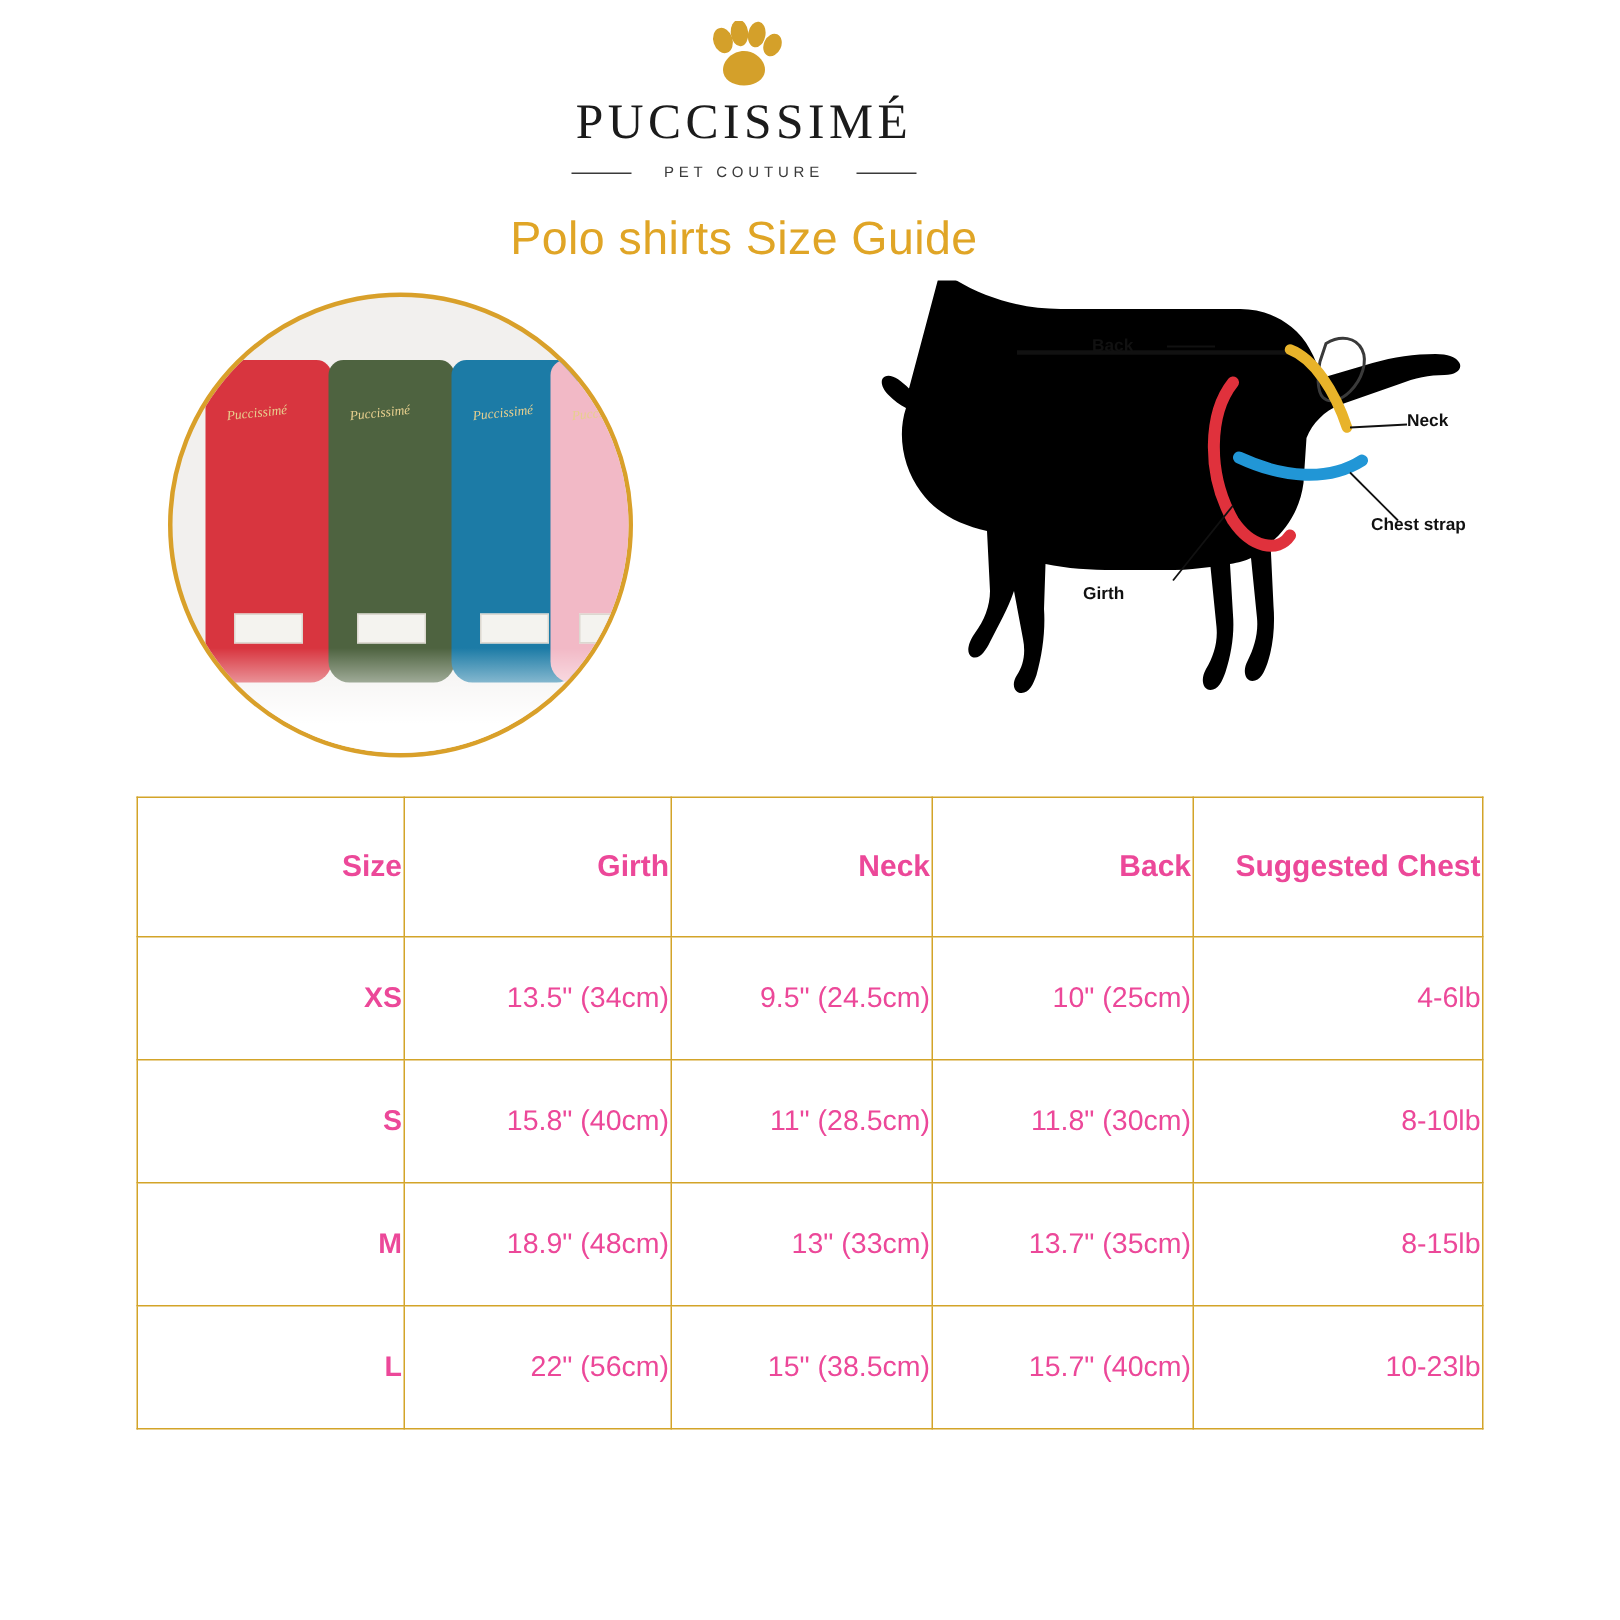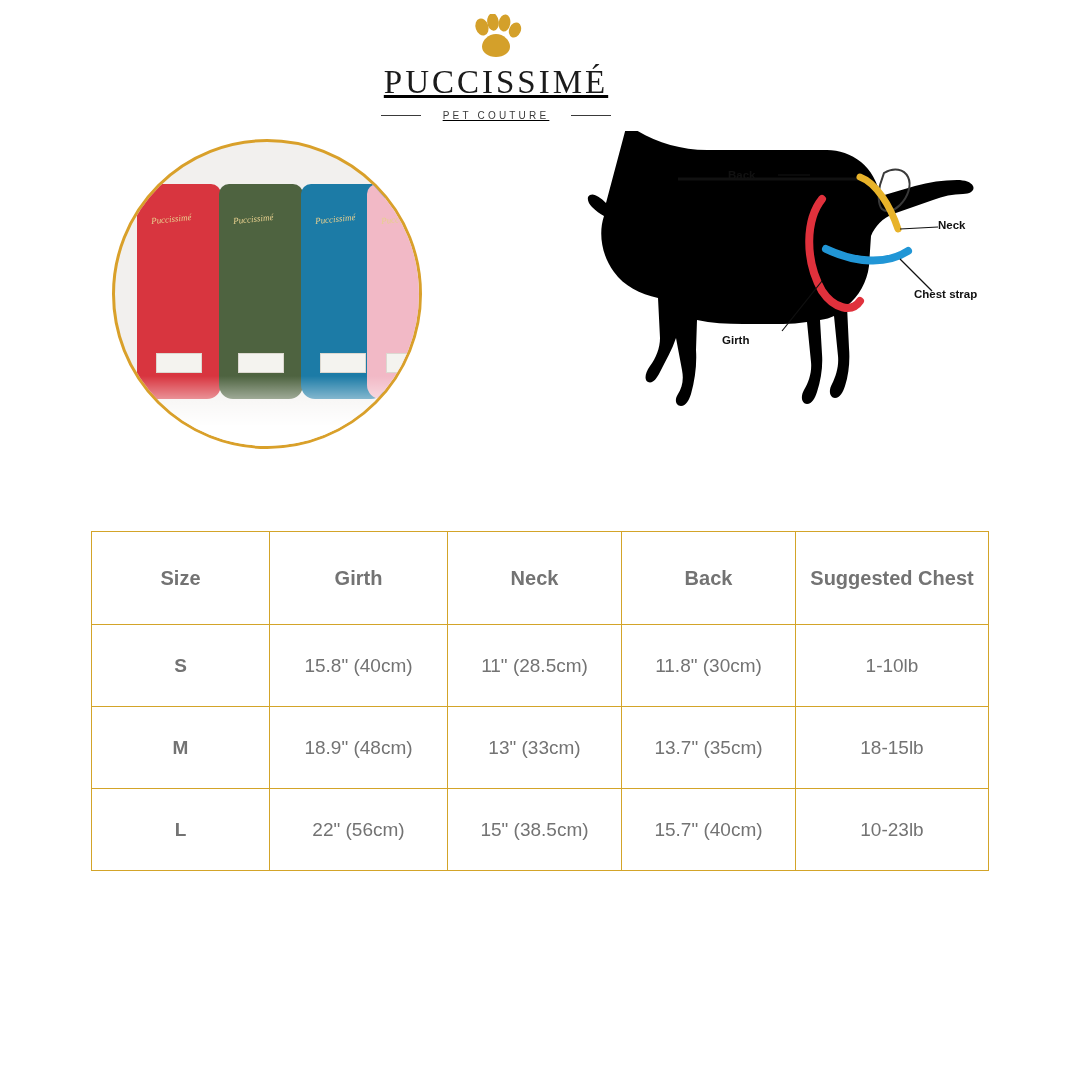--- a/index.html
+++ b/index.html
@@ -10,21 +10,20 @@
     height: 1080px;
     background: #ffffff;
     font-family: "DejaVu Sans", sans-serif;
   }
   .page {
     position: relative;
     width: 992px;
     height: 1080px;
     background: #ffffff;
     overflow: hidden;
-    text-decoration: underline;
   }
 
   
   .brand {
     width: 100%;
     padding-top: 14px;
     text-align: center;
   }
   .paw {
     display: block;
@@ -180,23 +179,23 @@
     width: 897px;
   }
   table.size-table {
     border-collapse: collapse;
     width: 100%;
     table-layout: fixed;
   }
   table.size-table th,
   table.size-table td {
     border: 1.5px solid #d3a429;
-    text-align: center;
+    text-align: right;
     font-family: "Liberation Sans", sans-serif;
-    color: #737373;
+    color: #ec4899;
   }
   table.size-table th {
     height: 93px;
     font-size: 20px;
     font-weight: bold;
     line-height: 1.3;
   }
   table.size-table td {
     height: 82px;
     font-size: 19px;
@@ -226,20 +225,21 @@
       <path d="M27 20c7.5 0 14 6.2 14 12.5S34.8 43 27 43 13 38.8 13 32.5 19.5 20 27 20z" fill="#d4a02a"></path>
     </svg>
     <div class="brand-name">PUCCISSIMÉ</div>
     <div class="brand-sub-wrap">
       <span class="brand-rule"></span>
       <span class="brand-sub">PET COUTURE</span>
       <span class="brand-rule"></span>
     </div>
   </div>
 
+  <div class="guide-title">Polo shirts Size Guide</div>
 
   <div class="hero">
 
     <div class="photo-circle">
       <div class="shirts">
         <div class="shirt red">
           <div class="collar"></div>
           <div class="placket"></div>
           <div class="logo">Puccissimé</div>
           <div class="label"></div>
@@ -322,32 +322,39 @@
         <tr>
           <th>Size</th>
           <th>Girth</th>
           <th>Neck</th>
           <th>Back</th>
           <th>Suggested Chest</th>
         </tr>
       </thead>
       <tbody>
         <tr>
+          <td class="size-cell">XS</td>
+          <td>13.5" (34cm)</td>
+          <td>9.5" (24.5cm)</td>
+          <td>10" (25cm)</td>
+          <td>4-6lb</td>
+        </tr>
+        <tr>
           <td class="size-cell">S</td>
           <td>15.8" (40cm)</td>
           <td>11" (28.5cm)</td>
           <td>11.8" (30cm)</td>
-          <td>1-10lb</td>
+          <td>8-10lb</td>
         </tr>
         <tr>
           <td class="size-cell">M</td>
           <td>18.9" (48cm)</td>
           <td>13" (33cm)</td>
           <td>13.7" (35cm)</td>
-          <td>18-15lb</td>
+          <td>8-15lb</td>
         </tr>
         <tr>
           <td class="size-cell">L</td>
           <td>22" (56cm)</td>
           <td>15" (38.5cm)</td>
           <td>15.7" (40cm)</td>
           <td>10-23lb</td>
         </tr>
       </tbody>
     </table>

